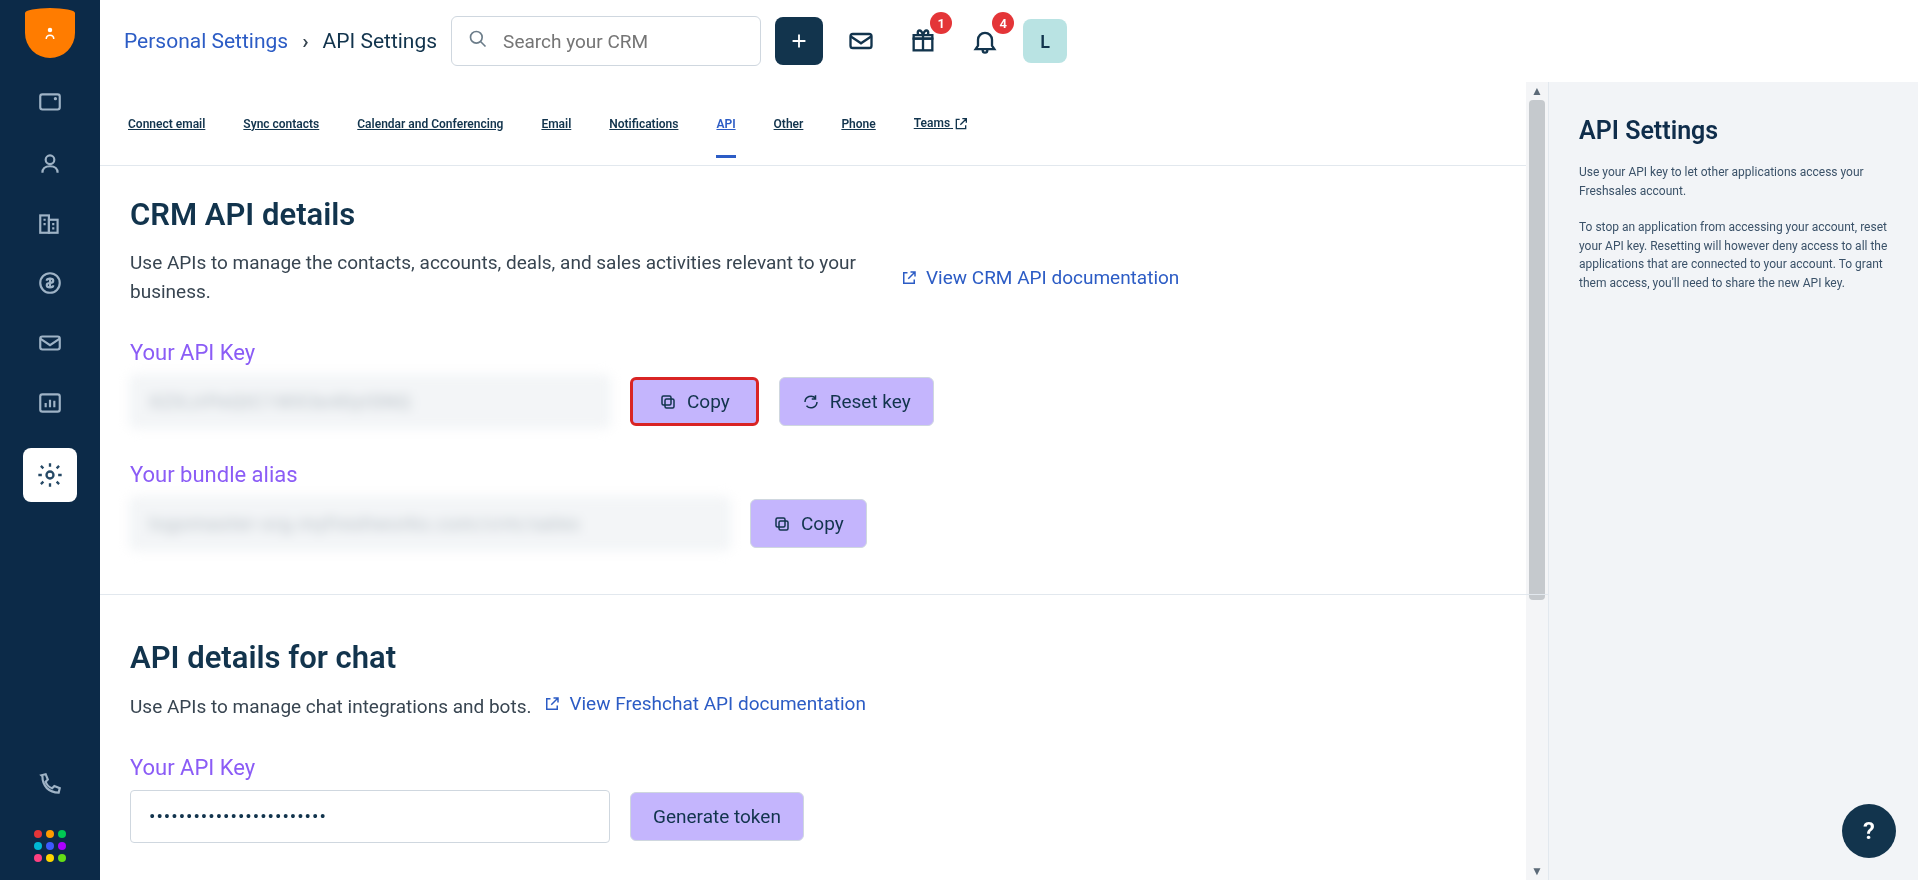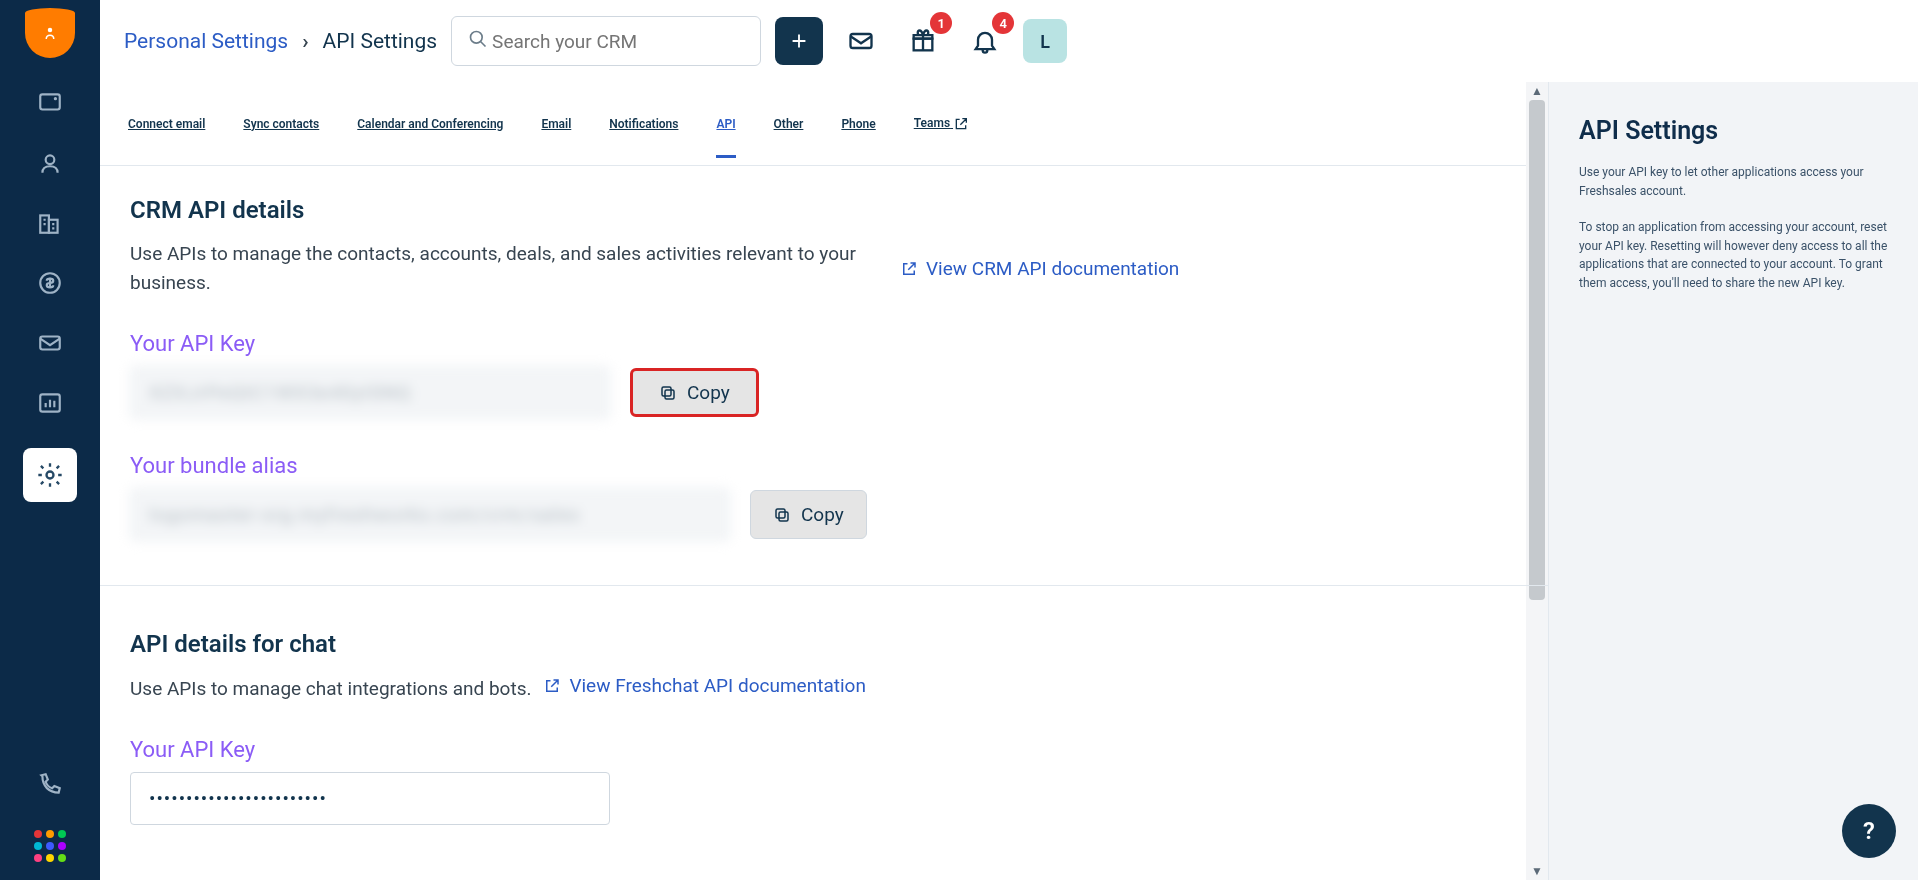--- a/index.html
+++ b/index.html
@@ -15,44 +15,44 @@
     .apps-dots{display:grid;grid-template-columns:repeat(3,8px);gap:4px;}
     
     .top{position:absolute;left:100px;top:0;right:0;height:82px;display:flex;align-items:center;padding:0 24px;gap:14px;}
     .crumb{display:flex;align-items:flex-end;gap:14px;font-size:21px;}
     .crumb a{color:#2c5cc5;text-decoration:none;}
     .crumb .sep{color:#384551;font-weight:600;}
     .crumb .cur{color:#12344d;}
     .trial-bar{margin-left:auto;display:flex;align-items:center;gap:8px;background:#f7f9fa;border:1px solid #e2e8ee;border-radius:6px;padding:6px 8px;}
     .trial-text{font-style:italic;color:#3b5269;font-size:17px;padding:0 8px;}
     .btn{background:#fff;border:1px solid #cfd7df;border-radius:6px;padding:8px 18px;font-size:17px;color:#12344d;cursor:pointer;}
-    .search{display:flex;align-items:center;gap:4px;border:1px solid #cfd7df;border-radius:6px;padding:0 16px;width:310px;height:50px;}
+    .search{display:flex;align-items:center;gap:15px;border:1px solid #cfd7df;border-radius:6px;padding:0 16px;width:310px;height:50px;}
     .search input{border:none;outline:none;font-size:19px;color:#6b7c89;width:100%;}
     .icon-btn{width:48px;height:48px;display:flex;align-items:center;justify-content:center;position:relative;cursor:pointer;}
     .plus-btn{background:#12344d;border-radius:8px;color:#fff;width:48px;height:48px;}
     .badge{position:absolute;top:-5px;right:-5px;background:#e43538;color:#fff;font-size:13px;font-weight:600;border-radius:50%;width:22px;height:22px;display:flex;align-items:center;justify-content:center;}
     .avatar{width:44px;height:44px;background:#b9e3e3;border-radius:8px;display:flex;align-items:center;justify-content:center;font-size:18px;color:#12344d;font-weight:600;}
     
     .tabs{position:absolute;left:100px;top:82px;right:370px;height:84px;border-bottom:1px solid #e2e8ee;display:flex;align-items:center;padding:0 28px;gap:38px;}
     .tab{font-size:12px;font-weight:600;color:#12344d;cursor:pointer;padding:26px 0;position:relative;text-decoration:underline;}
     .tab.active{color:#2c5cc5;}
     .tab.active::after{content:"";position:absolute;bottom:-1px;left:0;right:0;height:3px;background:#2c5cc5;}
     
     .main{position:absolute;left:100px;top:166px;right:370px;bottom:0;overflow-y:auto;padding:30px 30px 40px;}
-    .main h2{font-size:24px;font-weight:600;margin-bottom:16px;}
+    .main h2{font-size:31px;font-weight:600;margin-bottom:16px;}
     .row-desc{display:flex;align-items:center;gap:30px;max-width:1100px;}
     .desc{font-size:19px;color:#384551;line-height:1.5;max-width:740px;}
     .link{color:#2c5cc5;font-size:19px;display:inline-flex;align-items:center;gap:8px;cursor:pointer;}
     .label{font-size:22px;color:#8b5cf6;margin-top:34px;margin-bottom:10px;}
     .field-row{display:flex;align-items:center;gap:20px;}
     .field{background:#f3f5f7;border:1px solid #e8ecef;border-radius:4px;padding:14px 18px;font-size:19px;color:#b0b9c0;letter-spacing:1px;}
     .field.w1{width:480px;filter:blur(6px);}
     .field.w2{width:600px;filter:blur(6px);}
     .field.pw{width:480px;background:#fff;border:1px solid #cfd7df;color:#12344d;filter:none;}
-    .sm-btn{display:inline-flex;align-items:center;gap:10px;border:1px solid #cfd7df;border-radius:6px;padding:12px 22px;font-size:19px;color:#12344d;cursor:pointer;background:#e5e5e5;}
+    .sm-btn{display:inline-flex;align-items:center;gap:10px;border:1px solid #cfd7df;border-radius:6px;padding:12px 22px;font-size:19px;color:#12344d;cursor:pointer;background:#c4b5fd;}
     .sm-btn.hi{border:3px solid #d92424;border-radius:6px;padding:10px 26px;}
     hr.divider{border:none;border-top:1px solid #e2e8ee;margin:44px -30px;}
     
     .right{position:absolute;right:0;top:82px;width:370px;bottom:0;background:#f2f4f7;border-left:1px solid #e2e8ee;padding:34px 30px;}
     .right h3{font-size:25px;font-weight:600;margin-bottom:18px;color:#0f2d4b;}
     .right p{font-size:12px;color:#3b5269;line-height:1.55;margin-bottom:18px;}
     
     .scroll-track{position:absolute;right:370px;top:82px;width:22px;bottom:0;background:#f4f5f7;}
     .scroll-thumb{position:absolute;left:3px;right:3px;top:18px;height:500px;background:#c5c9cd;border-radius:4px;}
     .scroll-arr{position:absolute;left:0;right:0;height:18px;display:flex;align-items:center;justify-content:center;color:#5c6a78;font-size:12px;}
@@ -209,20 +209,26 @@
   <div class="label">Your API Key</div>
   <div class="field-row">
     <div class="field w1">XZXJrPeQtC1WX3e40ytSNQ</div>
     <button class="sm-btn hi">
       <svg width="18" height="18" viewBox="0 0 24 24">
           <rect x="8" y="8" width="12" height="12" rx="2"></rect>
           <rect x="4" y="4" width="12" height="12" rx="2"></rect>
         </svg>
       <span>Copy</span>
     </button>
+    <button class="sm-btn">
+      <svg width="18" height="18" viewBox="0 0 24 24">
+          <path d="M4 12a8 8 0 0114-5M20 12a8 8 0 01-14 5M18 3v5h-5"></path>
+        </svg>
+      <span>Reset key</span>
+    </button>
   </div>
 
   <div class="label">Your bundle alias</div>
   <div class="field-row">
     <div class="field w2">logomaster-org.myfreshworks.com/crm/sales</div>
     <button class="sm-btn">
       <svg width="18" height="18" viewBox="0 0 24 24">
           <rect x="8" y="8" width="12" height="12" rx="2"></rect>
           <rect x="4" y="4" width="12" height="12" rx="2"></rect>
         </svg>
@@ -237,20 +243,21 @@
   <span class="link">
     <svg width="18" height="18" viewBox="0 0 24 24">
         <path d="M14 4h6v6M20 4l-9 9M19 14v5H5V5h5"></path>
       </svg>
     <span>View Freshchat API documentation</span>
   </span>
 
   <div class="label">Your API Key</div>
   <div class="field-row">
     <div class="field pw">••••••••••••••••••••••••</div>
+    <button class="sm-btn">Generate token</button>
   </div>
 </div>
 
 <div class="right">
   <h3>API Settings</h3>
   <p>Use your API key to let other applications access your Freshsales account.</p>
   <p>To stop an application from accessing your account, reset your API key. Resetting will however deny access to all the applications that are connected to your account. To grant them access, you'll need to share the new API key.</p>
 </div>
 
 <div class="help">?</div>

